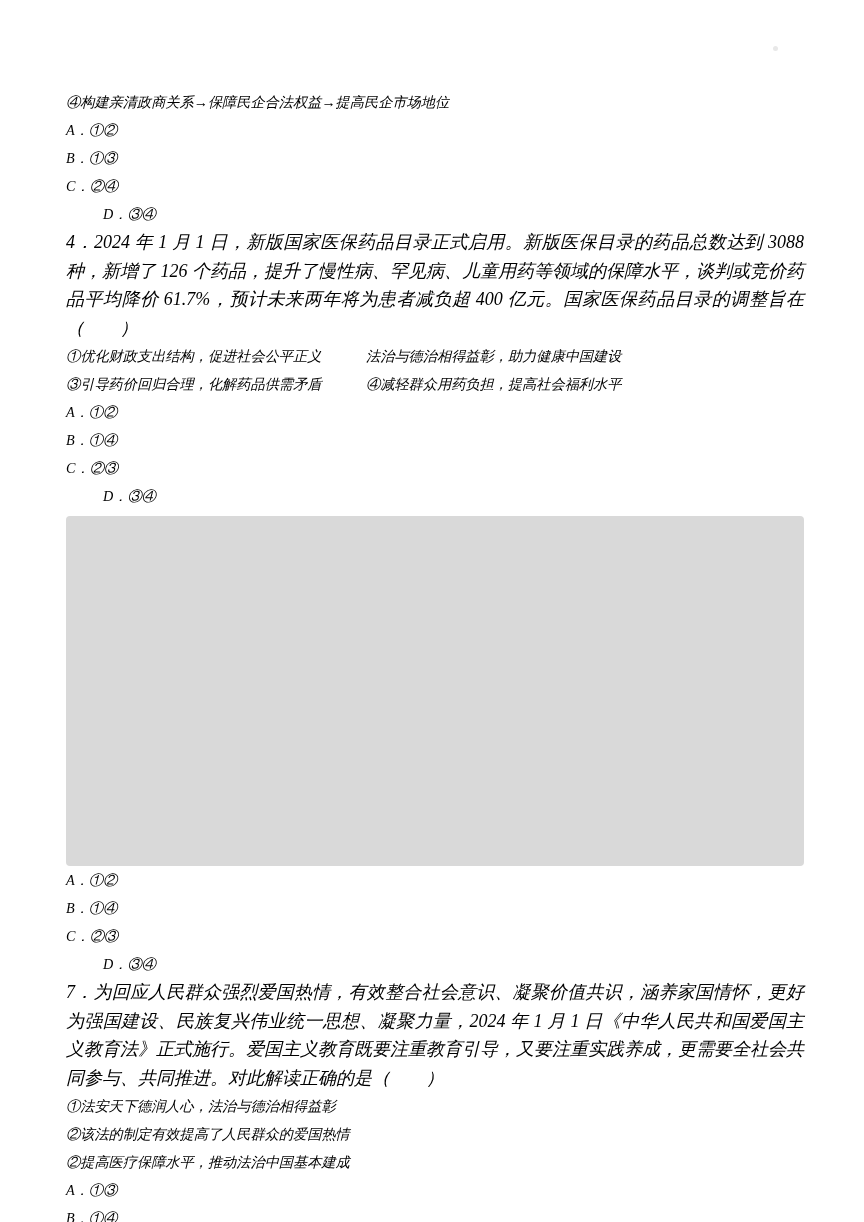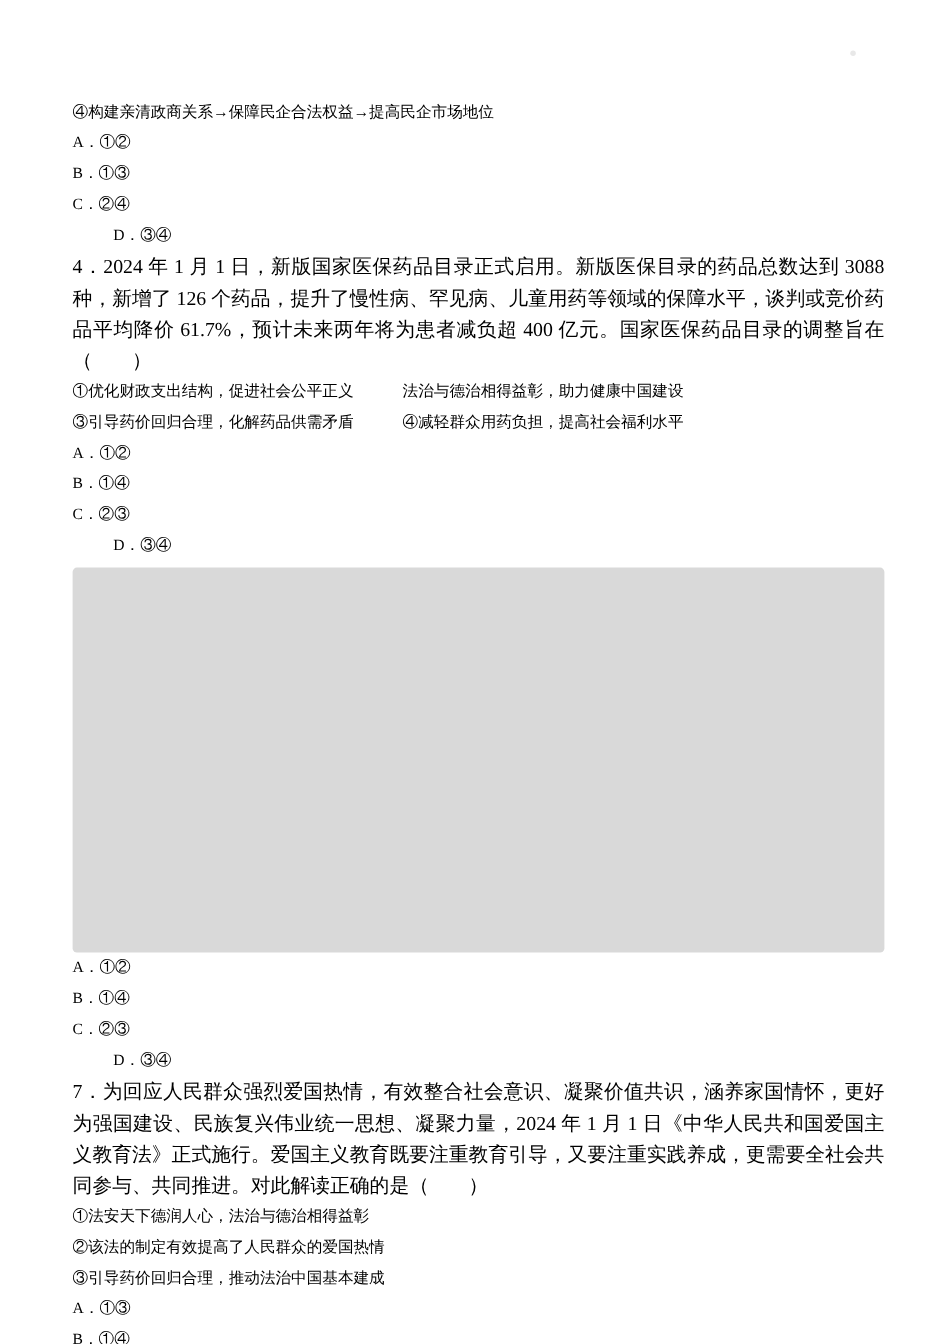--- a/index.html
+++ b/index.html
@@ -11,20 +11,21 @@
     font-family: "Liberation Serif", "DejaVu Serif", serif;
     color: #000000;
   }
   .page {
     position: relative;
     width: 864px;
     height: 1222px;
     margin: 0 auto;
     background: #ffffff;
     overflow: hidden;
+    font-style: italic;
   }
   .content {
     position: absolute;
     left: 66px;
     top: 88px;
     width: 738px;
   }
   .line {
     font-size: 14.2px;
     line-height: 28px;
@@ -114,21 +115,21 @@
       <span class="opt opt-a">A．①②</span>
       <span class="opt opt-b">B．①④</span>
       <span class="opt opt-c">C．②③</span>
       <span class="opt opt-d">D．③④</span>
     </div>
 
     <div class="para">7．为回应人民群众强烈爱国热情，有效整合社会意识、凝聚价值共识，涵养家国情怀，更好为强国建设、民族复兴伟业统一思想、凝聚力量，2024 年 1 月 1 日《中华人民共和国爱国主义教育法》正式施行。爱国主义教育既要注重教育引导，又要注重实践养成，更需要全社会共同参与、共同推进。对此解读正确的是（　　）</div>
 
     <div class="line">①法安天下德润人心，法治与德治相得益彰</div>
     <div class="line">②该法的制定有效提高了人民群众的爱国热情</div>
-    <div class="line">③引导药价回归合理，推动法治中国基本建成</div>
+    <div class="line">②提高医疗保障水平，推动法治中国基本建成</div>
 
     <div class="options-row">
       <span class="opt opt-a">A．①③</span>
       <span class="opt opt-b">B．①④</span>
       <span class="opt opt-c">C．②③</span>
       <span class="opt opt-d">D．②④</span>
     </div>
 
     <div class="img-block img-2"></div>
 

